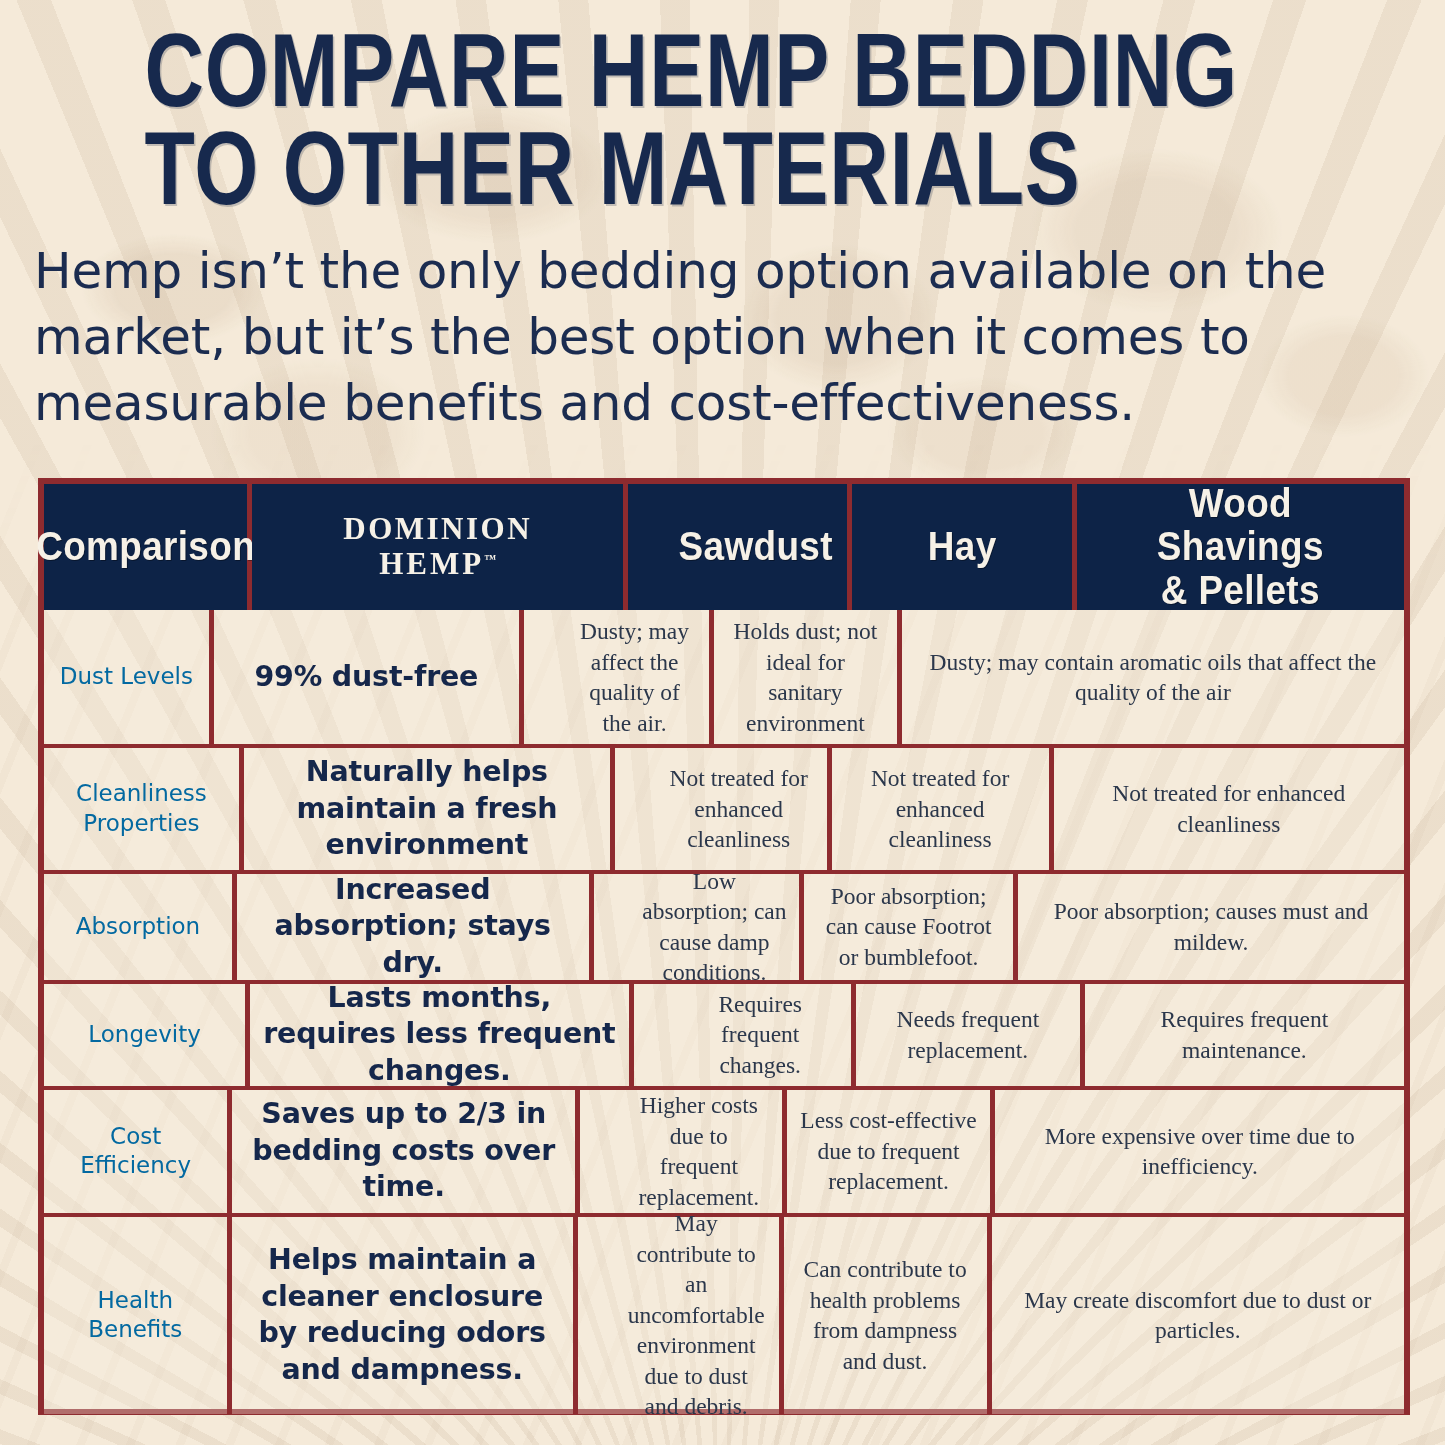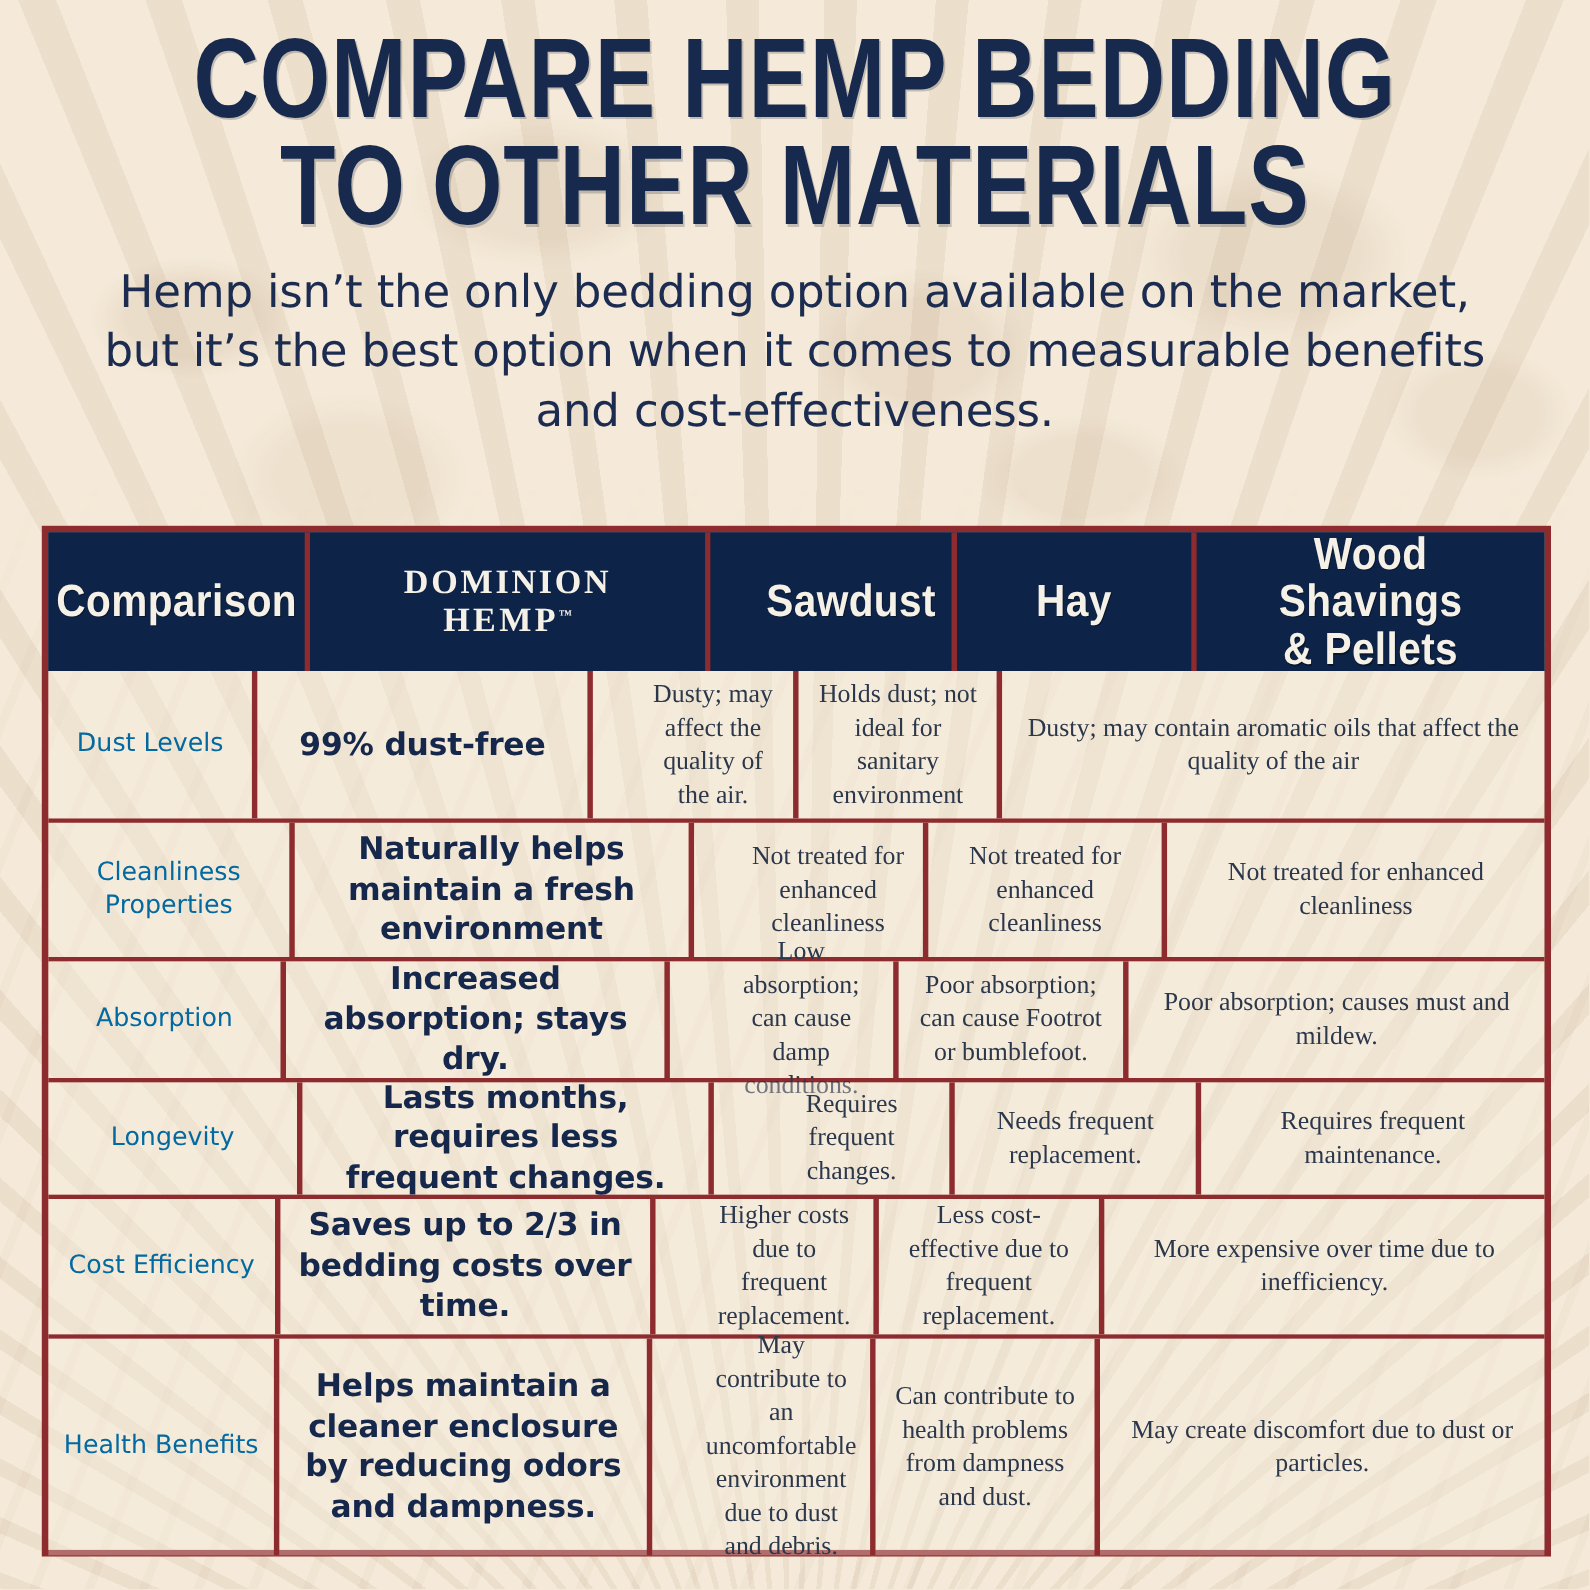--- a/index.html
+++ b/index.html
@@ -58,44 +58,43 @@
         rgba(170,142,110,0) 22px 46px);
     opacity: .5;
     -webkit-mask-image: linear-gradient(to bottom, rgba(0,0,0,0) 0 30%, rgba(0,0,0,1) 44% 100%);
             mask-image: linear-gradient(to bottom, rgba(0,0,0,0) 0 30%, rgba(0,0,0,1) 44% 100%);
   }
 
   
   .head-wrap {
     position: absolute;
     top: 22px; left: 0; right: 0;
-    text-align: center;
     z-index: 3;
   }
   .title {
     font-family: "Liberation Sans Narrow", "Liberation Sans", sans-serif;
     font-weight: 700;
     font-size: 103px;
     line-height: .95;
     letter-spacing: 1px;
     color: #17294d;
     transform: scaleX(.80);
     transform-origin: center top;
     text-shadow: 2px 2px 0 rgba(20,32,60,.22);
     white-space: nowrap;
   }
   .title .l2 { display: block; }
 
   .subtitle {
     margin-top: 20px;
     font-family: "DejaVu Sans", sans-serif;
-    font-size: 41px;
+    font-size: 50px;
     line-height: 1.32;
     color: #1b2c50;
-    padding: 0 84px;
+    padding: 0 34px;
     letter-spacing: -.2px;
   }
 
   
   .table {
     position: absolute;
     left: 38px;
     top: 478px;
     width: 1372px;
     height: 937px;
@@ -113,21 +112,21 @@
     display: flex;
     align-items: center;
     justify-content: center;
     text-align: center;
     padding: 6px 12px;
     border-right: 5px solid #8e2b2f;
   }
   .cell:last-child { border-right: 0; justify-content: center; }
 
   
-  .c0 { width: 238px; }
+  .c0 { width: 208px; }
   .c1 { width: 387px; }
   .c2 { width: 224px; padding-left: 48px; }
   .c3 { width: 231px; }
   .c4 { flex: 1 1 auto; }
 
   
   .header-row { height: 126px; background: #0d2347; }
   .header-row .cell { background: #0d2347; color: #f6f1e7; }
   .hdr-text {
     font-family: "Liberation Sans Narrow", "Liberation Sans", sans-serif;

